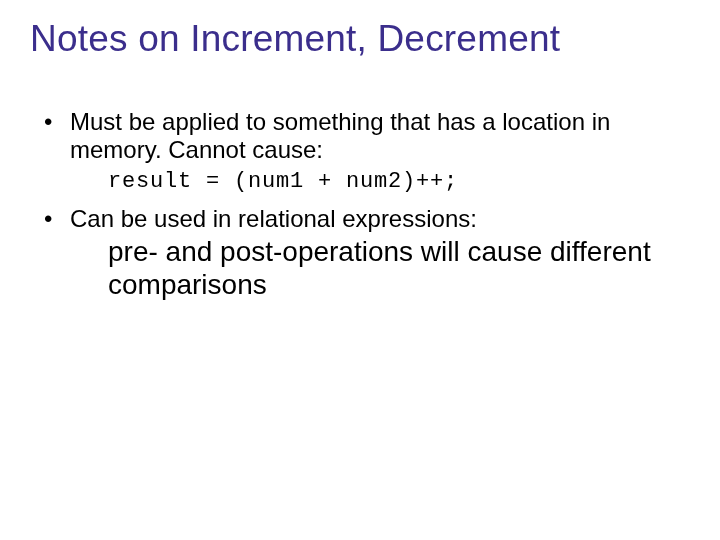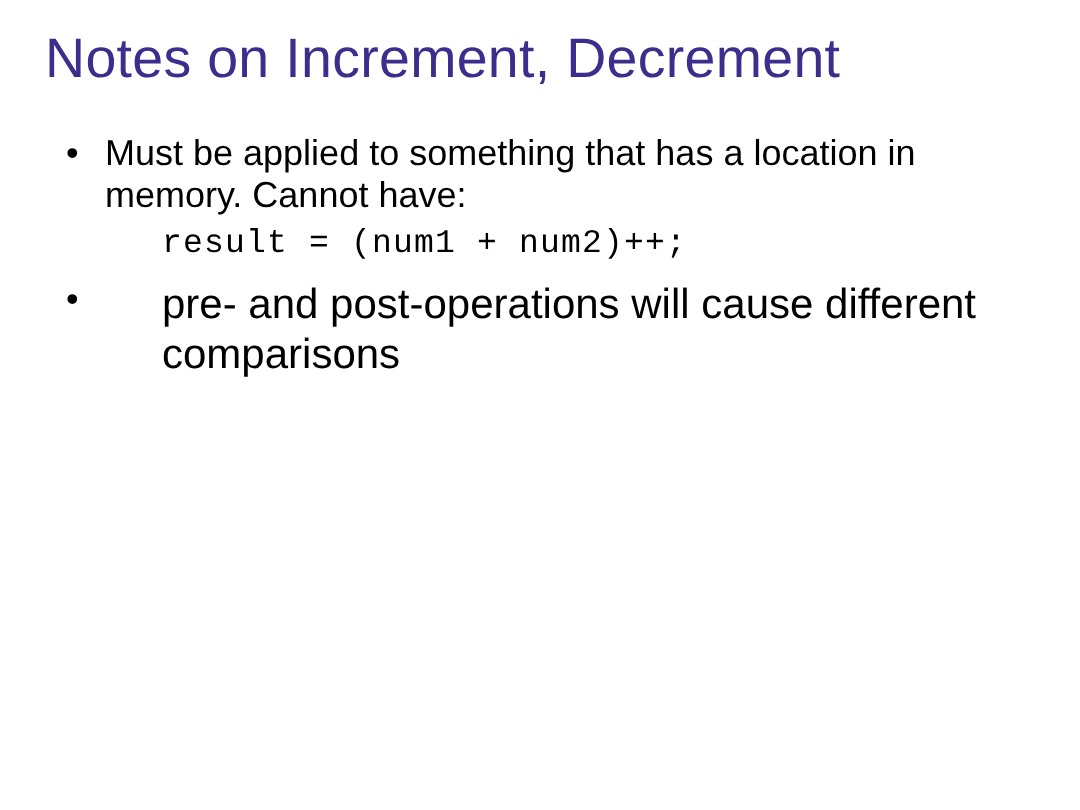--- a/index.html
+++ b/index.html
@@ -13,21 +13,21 @@
   }
   .slide {
     box-sizing: border-box;
     width: 720px;
     height: 540px;
     padding: 18px 28px 18px 42px;
   }
   .title {
     font-size: 37px;
     color: #3b2e8c;
-    margin: 0 0 29px -12px;
+    margin: 0 0 48px -12px;
     font-weight: 400;
     letter-spacing: 0.2px;
   }
   ul.top {
     list-style: none;
     margin: 0;
     padding: 0;
   }
   ul.top > li {
     position: relative;
@@ -64,23 +64,24 @@
 </head>
 <body>
 
 <div class="slide">
   <h1 class="title">Notes on Increment, Decrement</h1>
 
   <ul class="top">
 
 
     <li>
-      <span>Must be applied to something that has a location in memory. Cannot have:</span>
+      <span>Must be applied to something that has a location in memory. Cannot cause:</span>
       <div class="code">result = (num1 + num2)++;</div>
     </li>
 
     <li>
+      <span>Can be used in relational expressions:</span>
       <div class="subtext">pre- and post-operations will cause different comparisons</div>
     </li>
 
   </ul>
 
 </div>
 
 </body></html>

